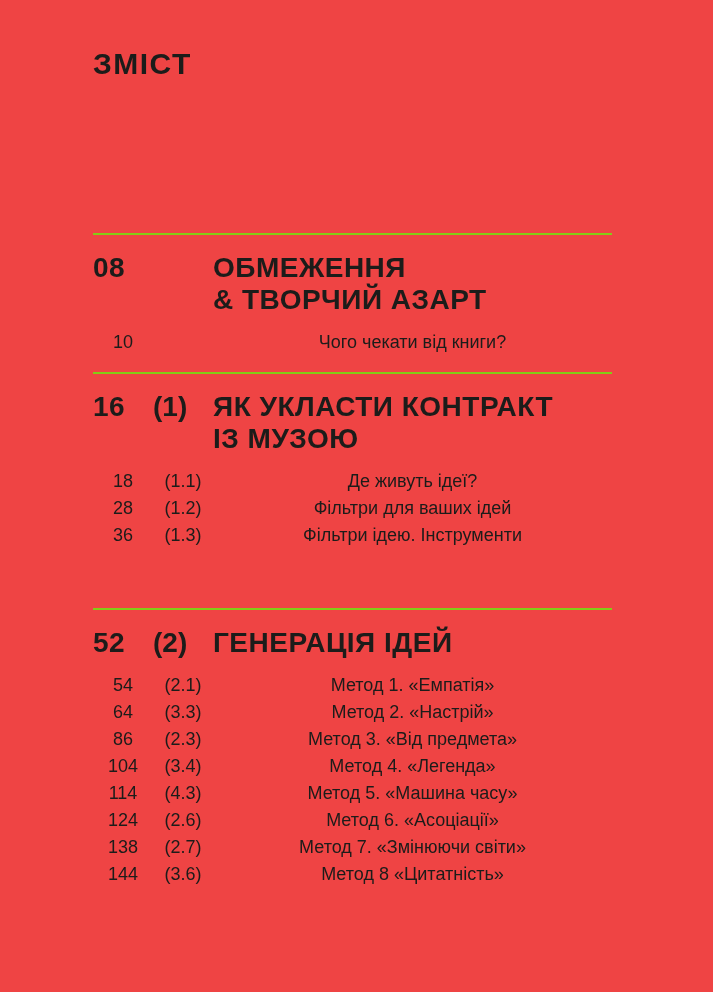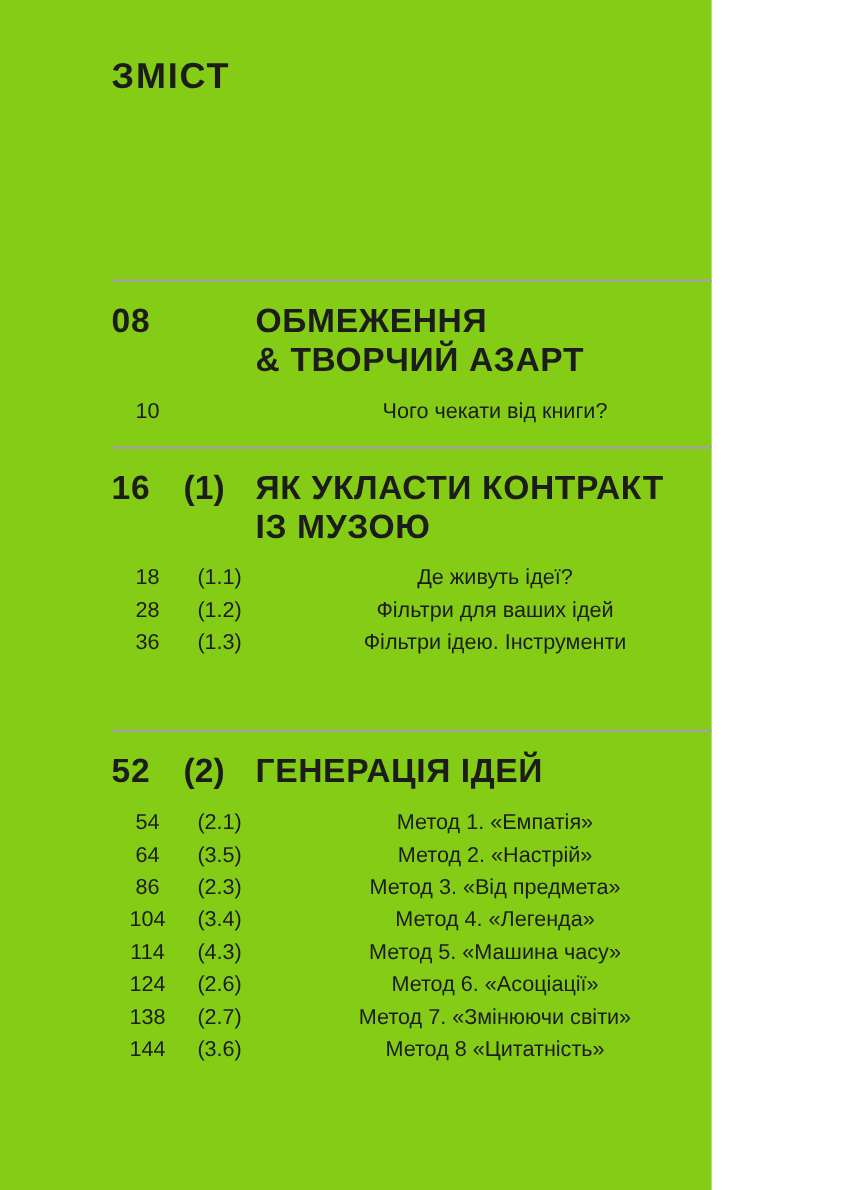--- a/index.html
+++ b/index.html
@@ -2,41 +2,41 @@
 <html lang="uk"><head>
 <meta charset="utf-8">
 <style>
   html, body {
     margin: 0;
     padding: 0;
     background: #ffffff;
   }
   .page {
     position: relative;
-    width: 593px;
+    width: 713px;
     height: 992px;
-    background: #84cc16;
+    background: #ef4444;
     color: #1c1c1a;
     font-family: "Liberation Sans", "DejaVu Sans", sans-serif;
     overflow: hidden;
   }
   .toc-title {
     position: absolute;
     left: 93px;
     top: 47px;
     font-size: 30px;
     line-height: 34px;
     font-weight: 700;
     letter-spacing: 1.5px;
   }
   .toc-section {
     position: absolute;
     left: 93px;
     width: 519px;
-    border-top: 2px solid #a3a3a3;
+    border-top: 2px solid #84cc16;
   }
   .section-0 { top: 233px; }
   .section-1 { top: 372px; }
   .section-2 { top: 608px; }
   .entry-row {
     display: grid;
     grid-template-columns: 60px 60px 1fr;
     align-items: start;
   }
   .entry-row.heading {
@@ -118,21 +118,21 @@
           <span class="entry-title">ГЕНЕРАЦІЯ ІДЕЙ</span>
         </div>
         <div class="entries-group">
           <div class="entry-row item">
             <span>54</span>
             <span class="section-number">(2.1)</span>
             <span class="entry-title">Метод 1. «Емпатія»</span>
           </div>
           <div class="entry-row item">
             <span>64</span>
-            <span class="section-number">(3.5)</span>
+            <span class="section-number">(3.3)</span>
             <span class="entry-title">Метод 2. «Настрій»</span>
           </div>
           <div class="entry-row item">
             <span>86</span>
             <span class="section-number">(2.3)</span>
             <span class="entry-title">Метод 3. «Від предмета»</span>
           </div>
           <div class="entry-row item">
             <span>104</span>
             <span class="section-number">(3.4)</span>

